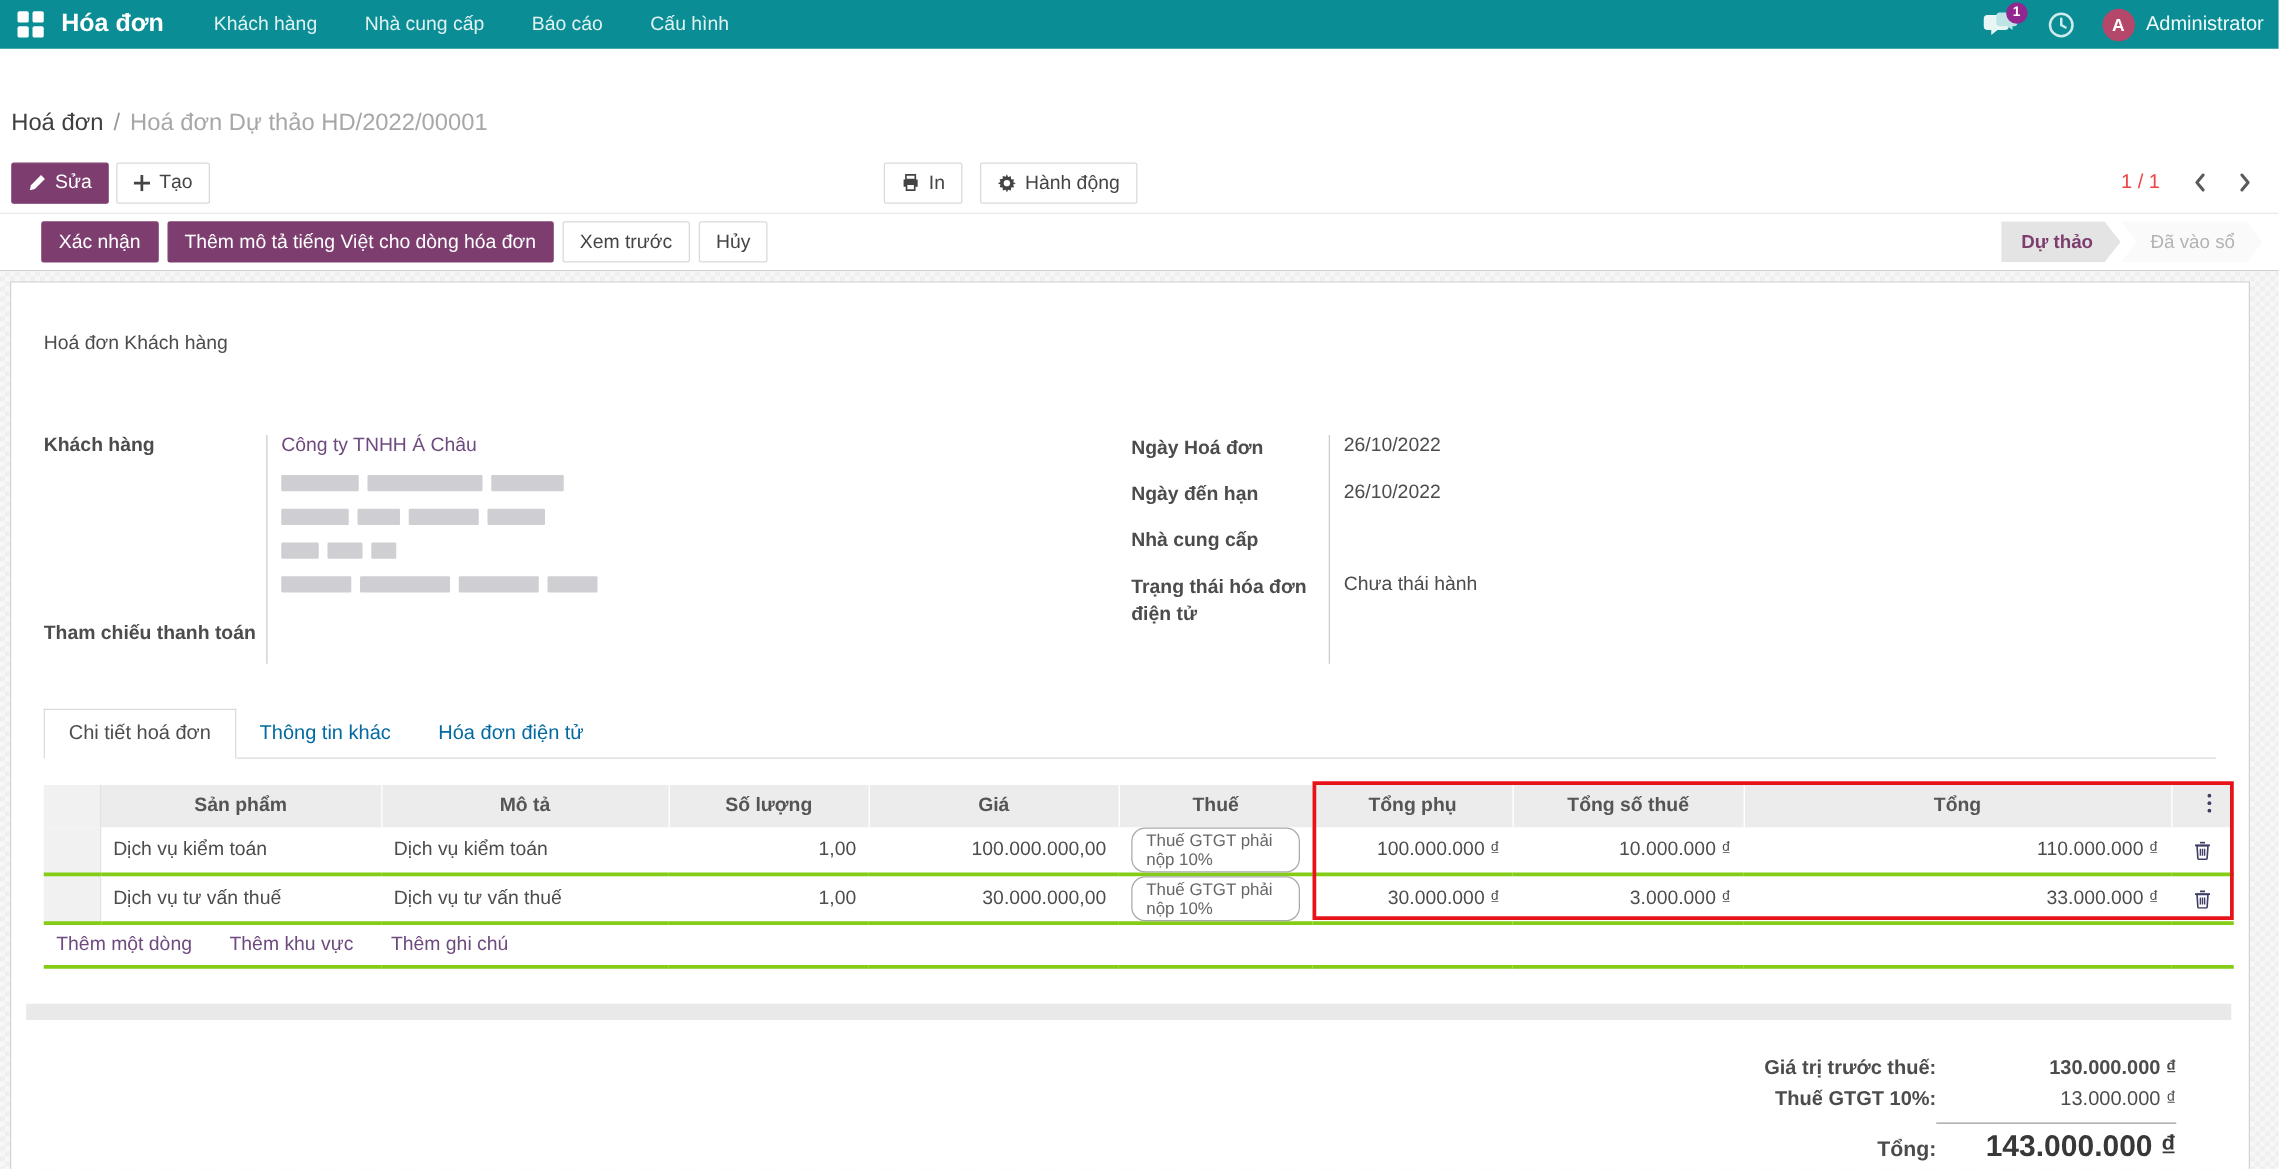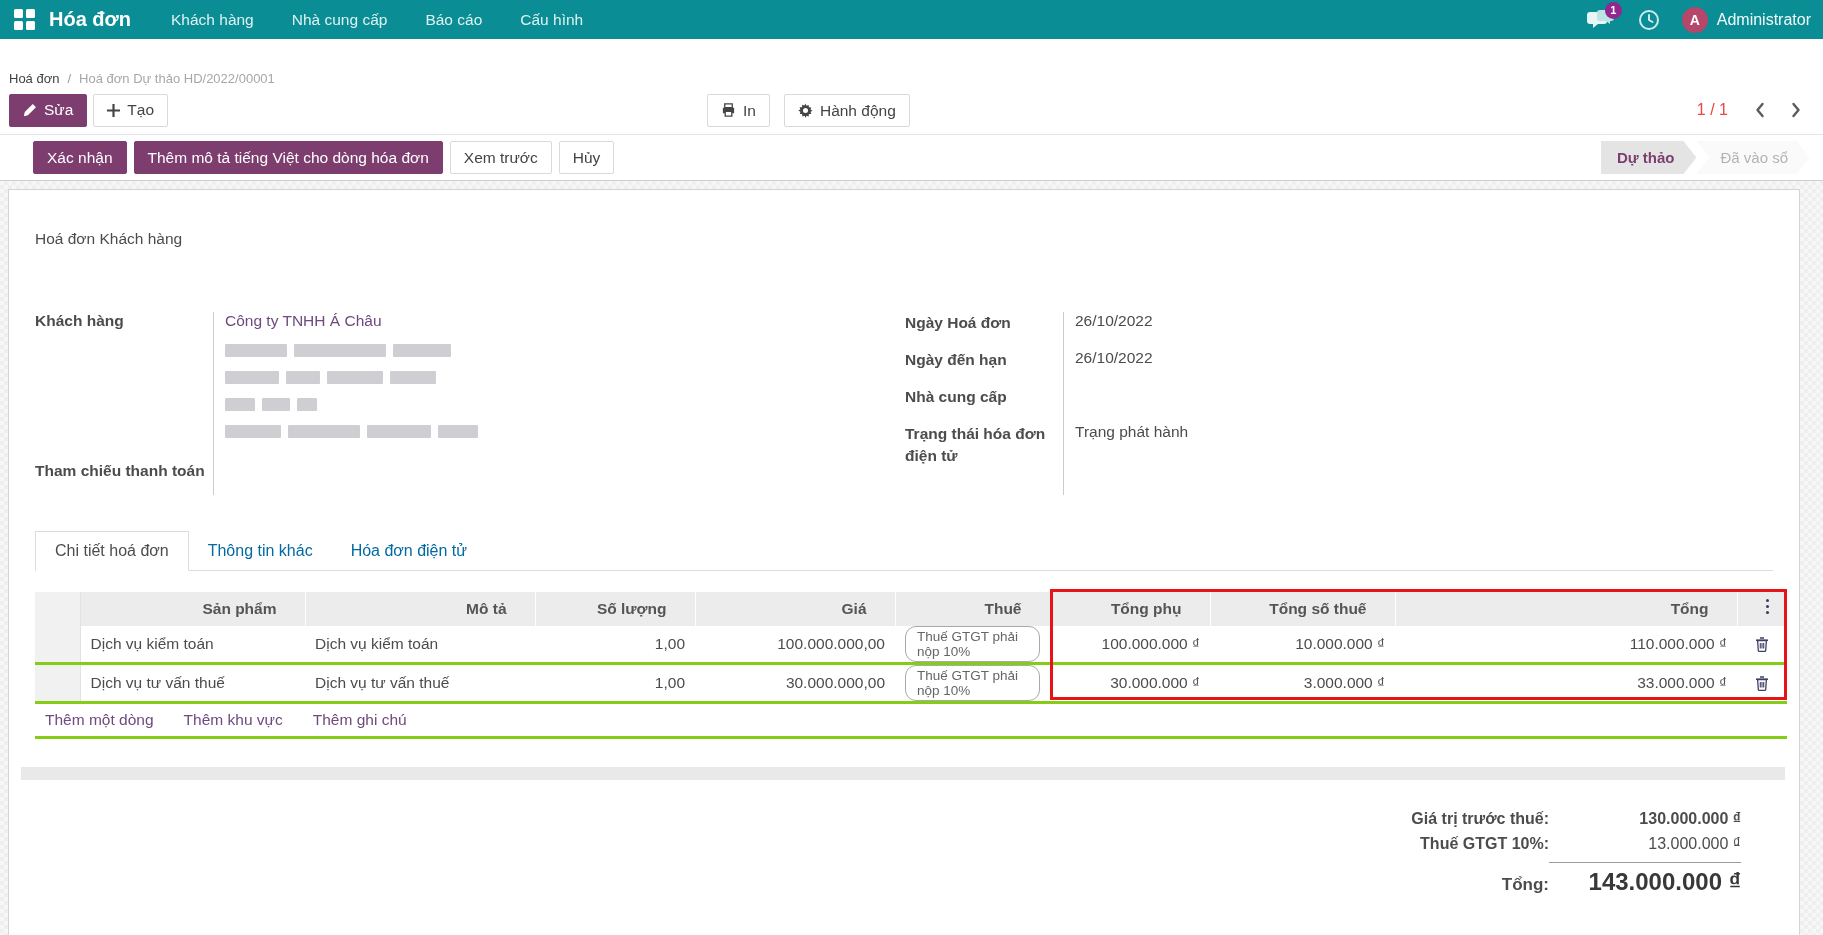--- a/index.html
+++ b/index.html
@@ -15,21 +15,21 @@
   .nav-menu div { cursor:pointer; padding:10px 0; }
   .nav-right { margin-left:auto; display:flex; align-items:center; gap:22px; padding-right:2px; }
   .ico-chat { position:relative; width:30px; height:24px; cursor:pointer; }
   .badge { position:absolute; top:-6px; right:-6px; background:#92278f; color:#fff; font-size:11px; min-width:17px; height:17px; border-radius:9px; display:flex; align-items:center; justify-content:center; font-weight:700; }
   .ico-clock { width:22px; height:22px; cursor:pointer; }
   .avatar { width:26px; height:26px; border-radius:50%; background:#b5476b; color:#fff; font-size:14px; font-weight:700; display:flex; align-items:center; justify-content:center; }
   .nav-user { display:flex; align-items:center; gap:9px; cursor:pointer; }
   .nav-user-name { font-size:16px; color:#f2fbfb; }
 
   
-  .crumb-bar { height:47px; display:flex; align-items:flex-end; padding:0 9px; background:#fff; font-size:13px; }
+  .crumb-bar { height:47px; display:flex; align-items:center; padding:0 9px; background:#fff; font-size:19px;margin-top:36px; }
   .crumb-root { color:#3f3f3f; cursor:pointer; }
   .crumb-sep { color:#9a9a9a; margin:0 8px; }
   .crumb-cur { color:#a7a7a7; }
 
   
   .ctrl-bar { height:48px; position:relative; display:flex; align-items:center; padding:0 9px; background:#fff; }
   .btn { display:inline-flex; align-items:center; gap:7px; height:33px; padding:0 13px; font-size:15.5px; border:1px solid #d9d9d9; background:#fff; color:#444; cursor:pointer; border-radius:2px; white-space:nowrap; }
   .btn.primary { background:#7d3e6f; border-color:#7d3e6f; color:#fff; }
   .btn + .btn { margin-left:6px; }
   .ctrl-center { position:absolute; left:707px; top:8px; display:flex; }
@@ -78,21 +78,21 @@
   .redact-row span { height:13px; background:#c7c7cc; border-radius:1px; }
 
   
   .tabs { display:flex; margin-top:34px; border-bottom:1px solid #dcdcdc; padding-left:0; }
   .tab { height:40px; display:flex; align-items:center; padding:0 19px; font-size:16px; color:#0369a1; cursor:pointer; margin-bottom:-1px; }
   .tab.active { background:#fff; border:1px solid #dcdcdc; border-bottom:1px solid #fff; color:#4c4c4c; }
 
   
   .table-wrap { position:relative; margin-top:21px; }
   table.lines { width:1752px; border-collapse:collapse; table-layout:fixed; font-size:15.5px; }
-  table.lines th { height:34px; background:#ececec; font-weight:700; color:#555; padding:0 28px; text-align:right; border-left:1px solid #fff; }
+  table.lines th { height:34px; background:#ececec; font-weight:700; color:#555; padding:0 28px; text-align:center; border-left:1px solid #fff; }
   table.lines th:first-child { border-left:none; }
   table.lines td { height:35px; padding:0 10px; border-bottom:3px solid #84cc16; color:#4c4c4c; background:#fff; }
   .cell-r { text-align:right; }
   td.handle, th.handle { background:#f1f1f1 !important; border-right:1px solid #e2e2e2; }
   th.hl { background:#b2b2e4; color:#3c3c5e; border-left:1px solid rgba(255,255,255,.45); }
   td.hl { background:#b2b2e4; color:#33334f; border-bottom:1px solid #9f9fd0; }
   .pill { display:inline-block; border:1px solid #a9a9a9; border-radius:11px; padding:2px 11px; font-size:13.5px; color:#666; background:#fff; }
   .kebab { width:3px; height:3px; border-radius:50%; background:#3c3c5e; box-shadow:0 6px 0 #3c3c5e, 0 12px 0 #3c3c5e; margin:-10px auto 0; cursor:pointer; }
   .trash { color:#3f3f66; cursor:pointer; display:block; margin:0 auto; }
   .tfoot-row td { padding:9px 10px 9px 30px; border-bottom:1px solid #dcdcdc; background:#fff; }
@@ -259,21 +259,21 @@
         <div class="frow">
           <div class="flabel">Ngày đến hạn</div>
           <div class="fvalue">26/10/2022</div>
         </div>
         <div class="frow">
           <div class="flabel">Nhà cung cấp</div>
           <div class="fvalue"></div>
         </div>
         <div class="frow">
           <div class="flabel">Trạng thái hóa đơn điện tử</div>
-          <div class="fvalue">Trạng phát hành</div>
+          <div class="fvalue">Chưa thái hành</div>
         </div>
       </div>
     </div>
 
     <div class="tabs">
       <div class="tab active">Chi tiết hoá đơn</div>
       <div class="tab">Thông tin khác</div>
       <div class="tab">Hóa đơn điện tử</div>
     </div>
 

